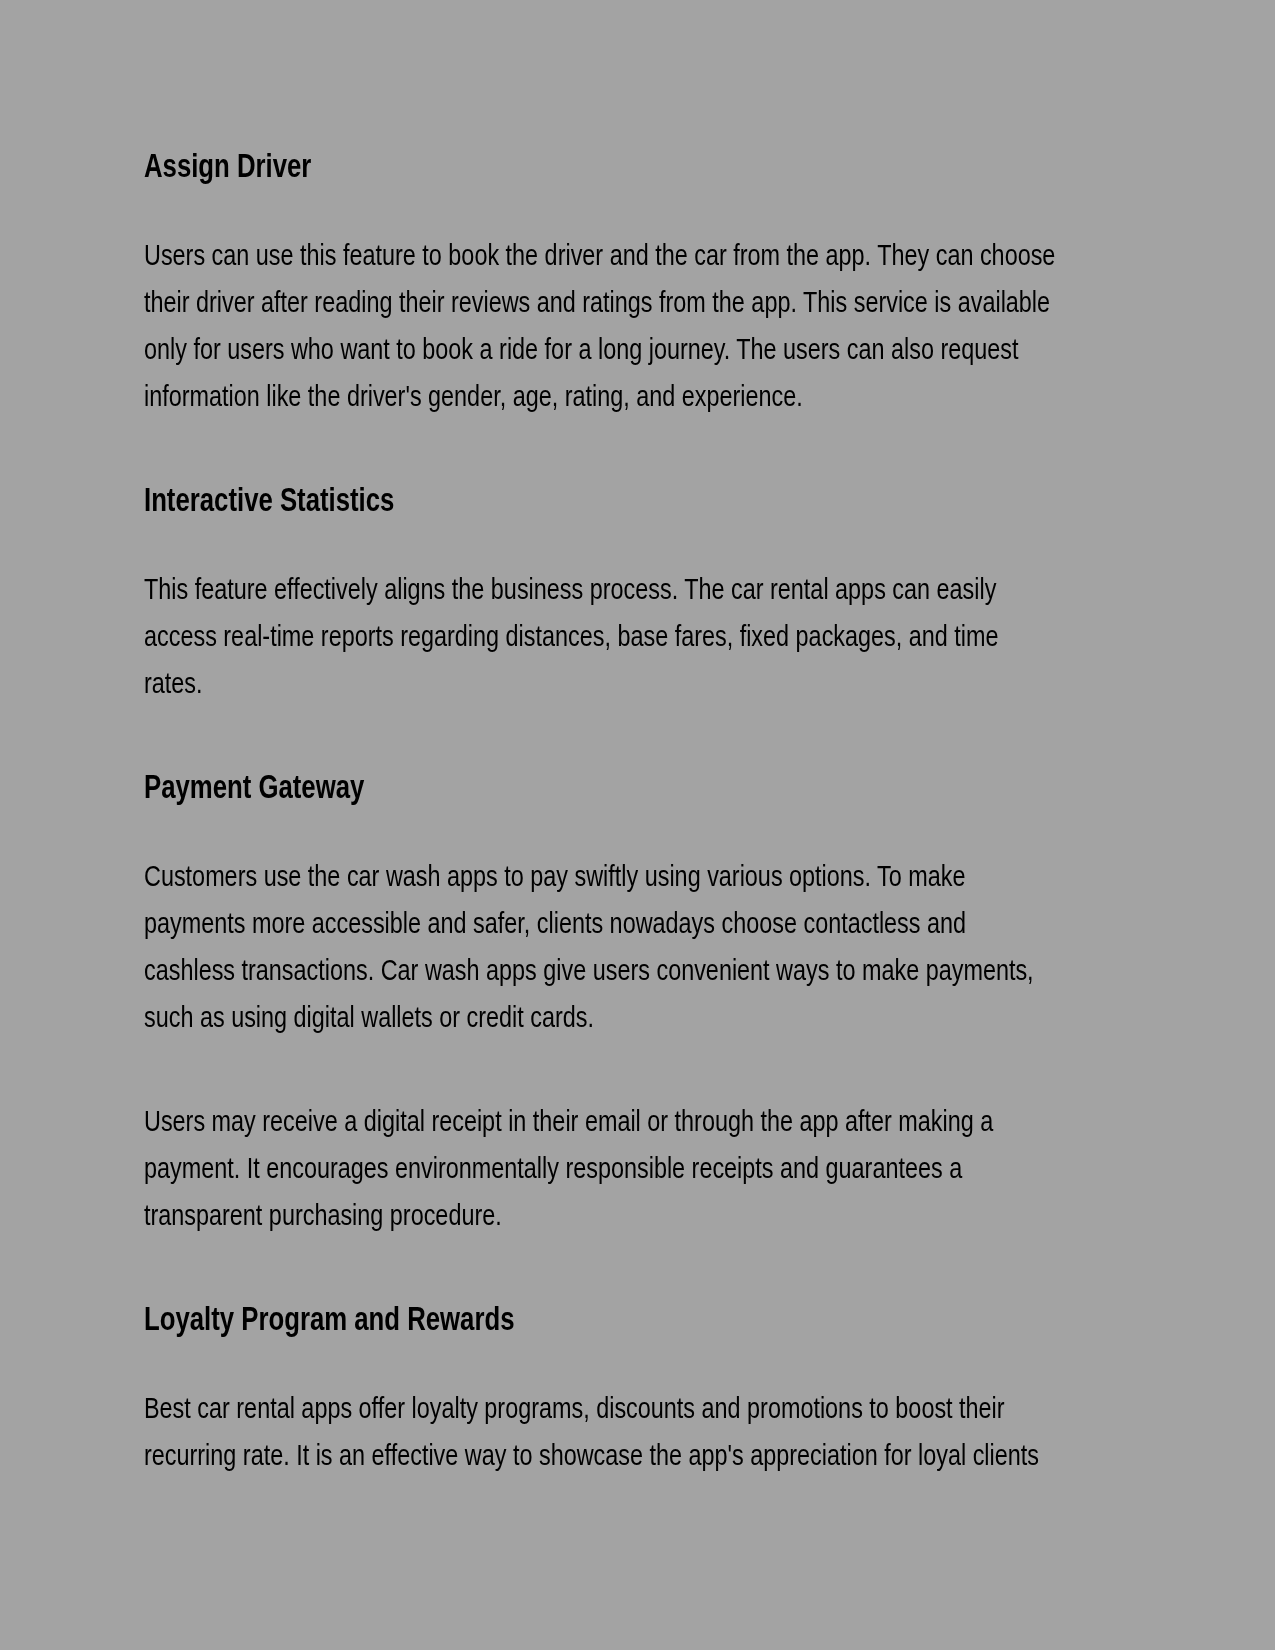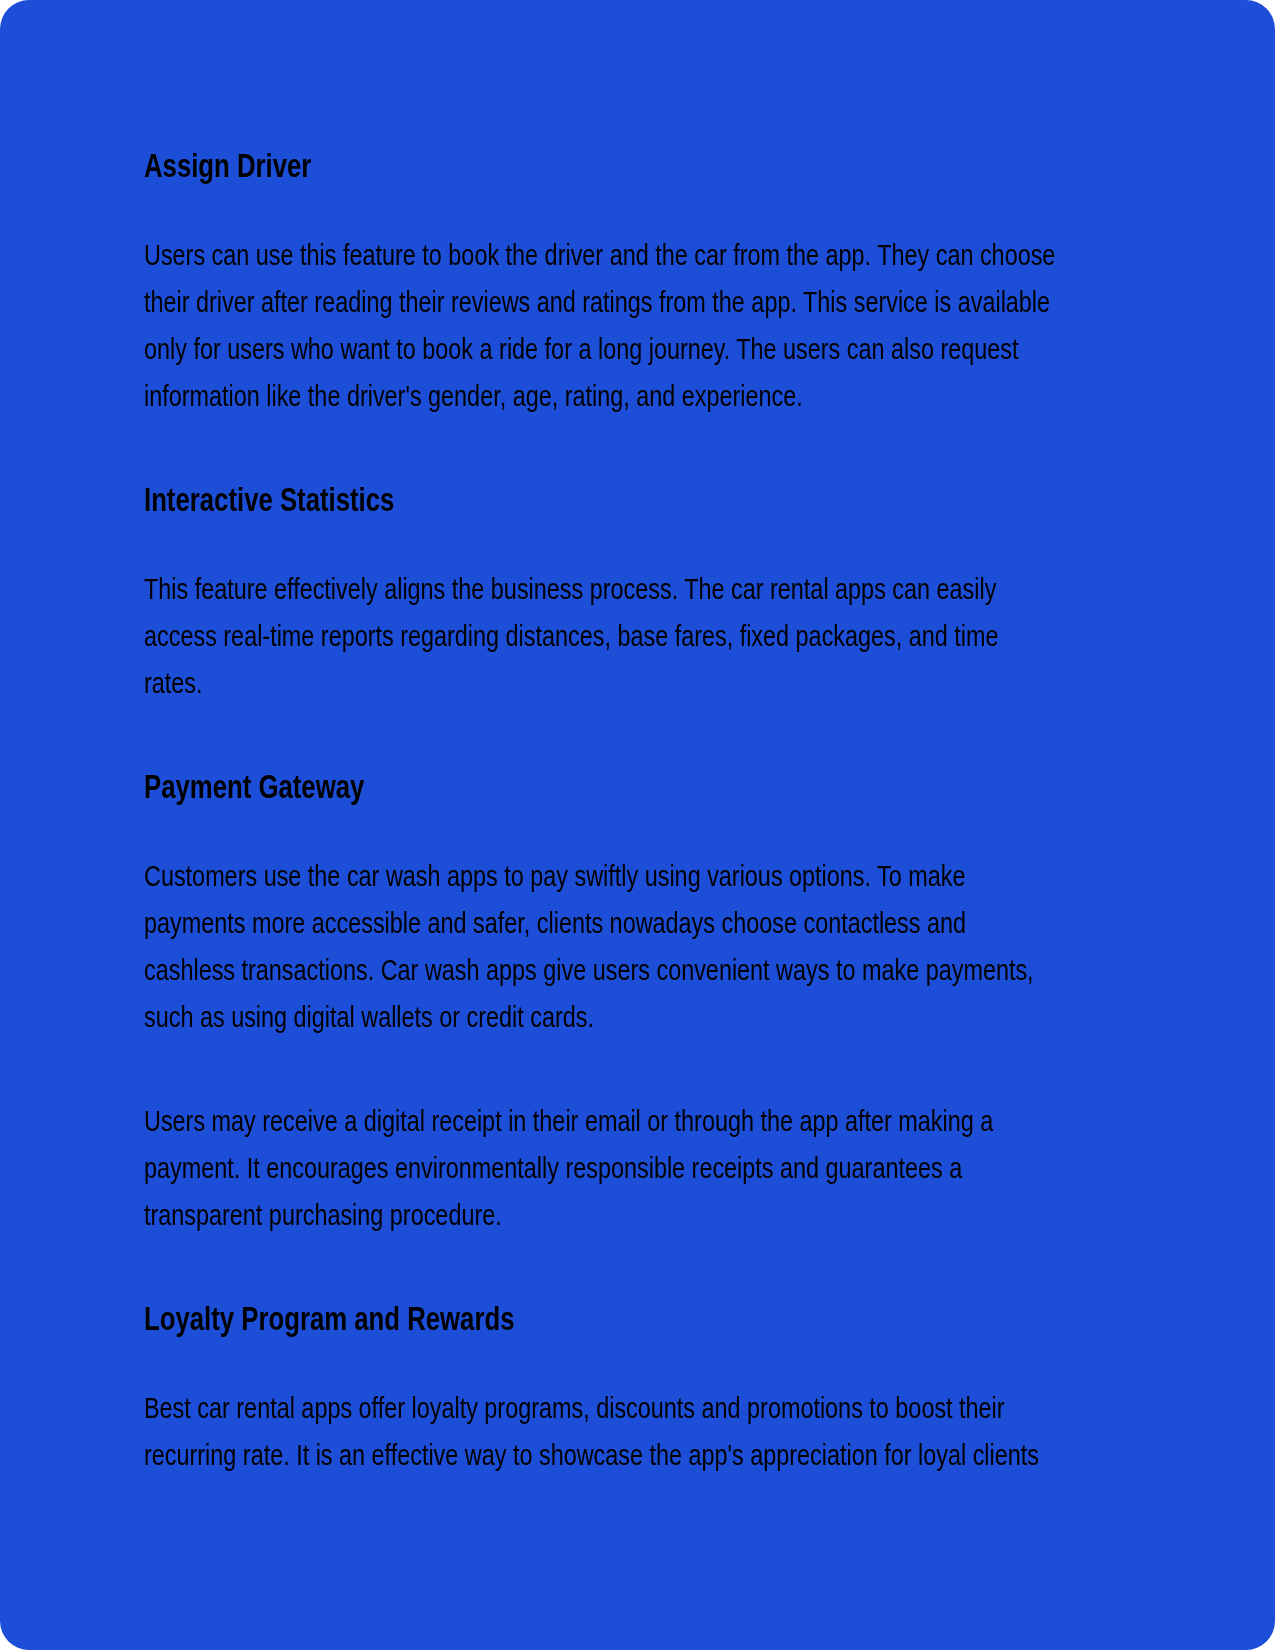--- a/index.html
+++ b/index.html
@@ -4,25 +4,24 @@
 <style>
   html, body {
     margin: 0;
     padding: 0;
     background: #ffffff;
   }
   .page {
     position: relative;
     width: 1275px;
     height: 1650px;
-    background: #1d4ed8;
+    background: #a3a3a3;
     overflow: hidden;
     font-family: "Liberation Sans", "DejaVu Sans", sans-serif;
     color: #000000;
-    border-radius: 29px;
   }
   .content {
     padding: 142px 0 0 144px;
   }
   
   .doc-h {
     font-size: 33px;
     font-weight: bold;
     line-height: 47px;
     color: #000000;

